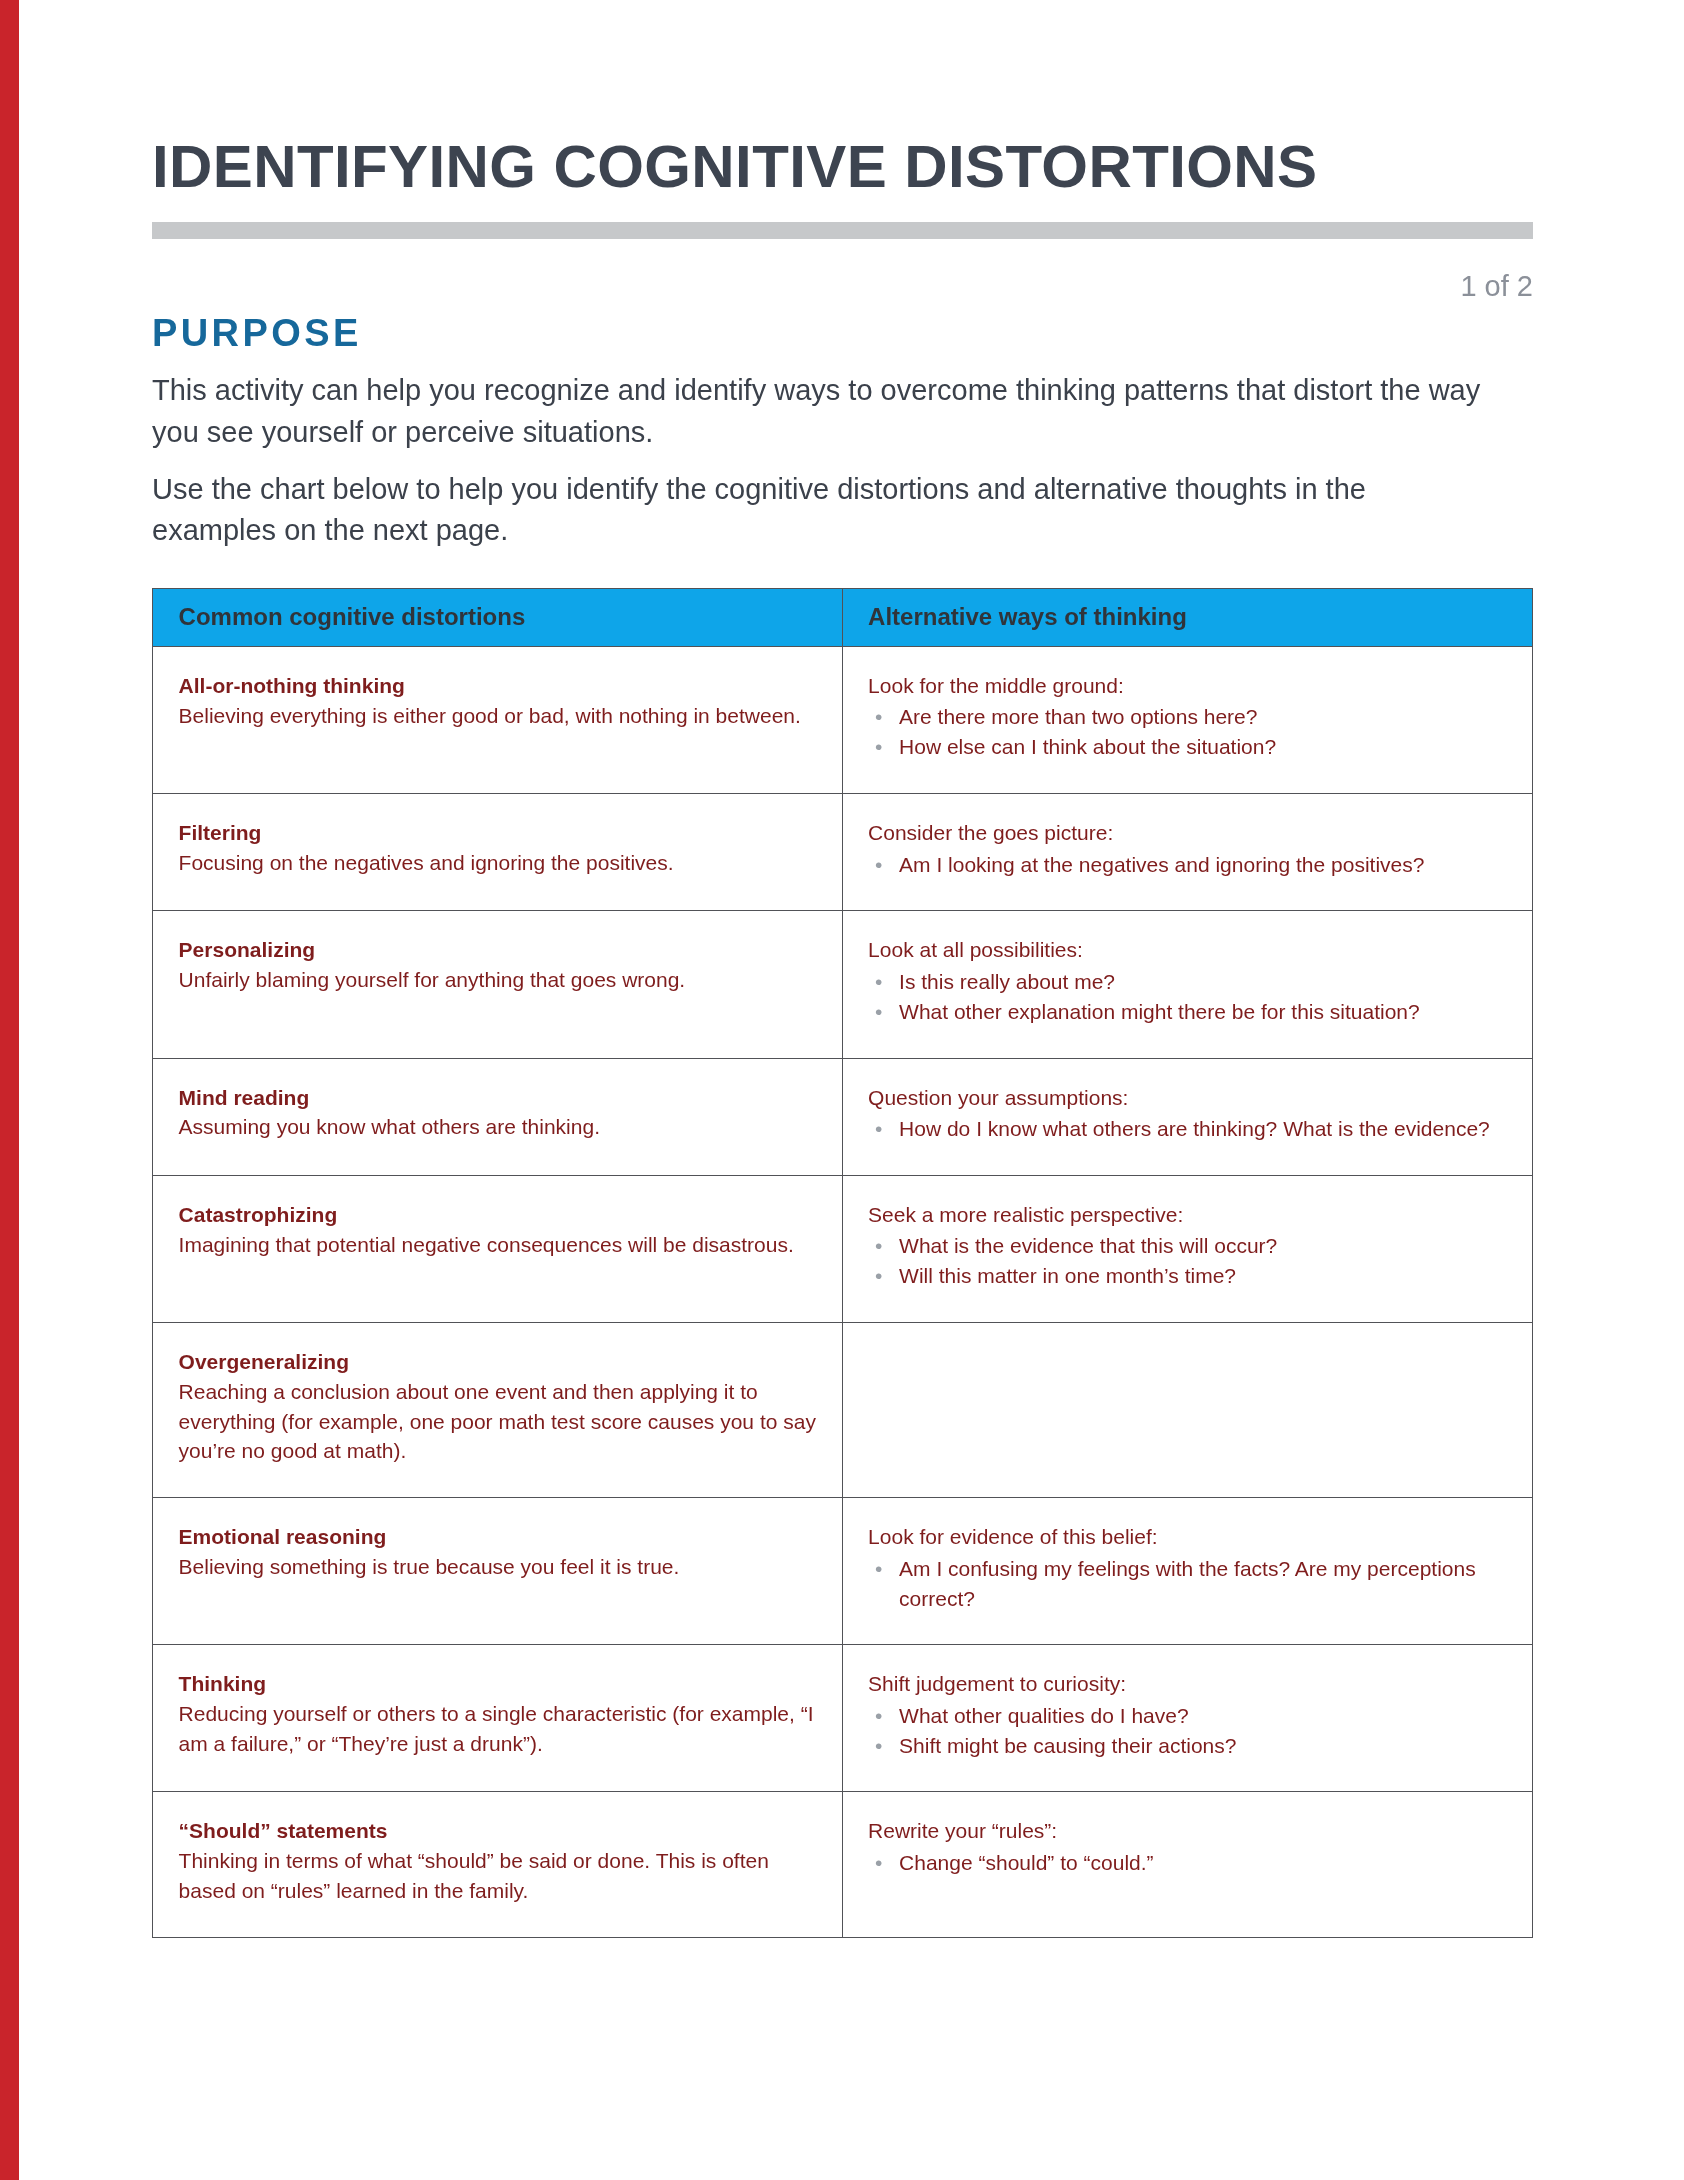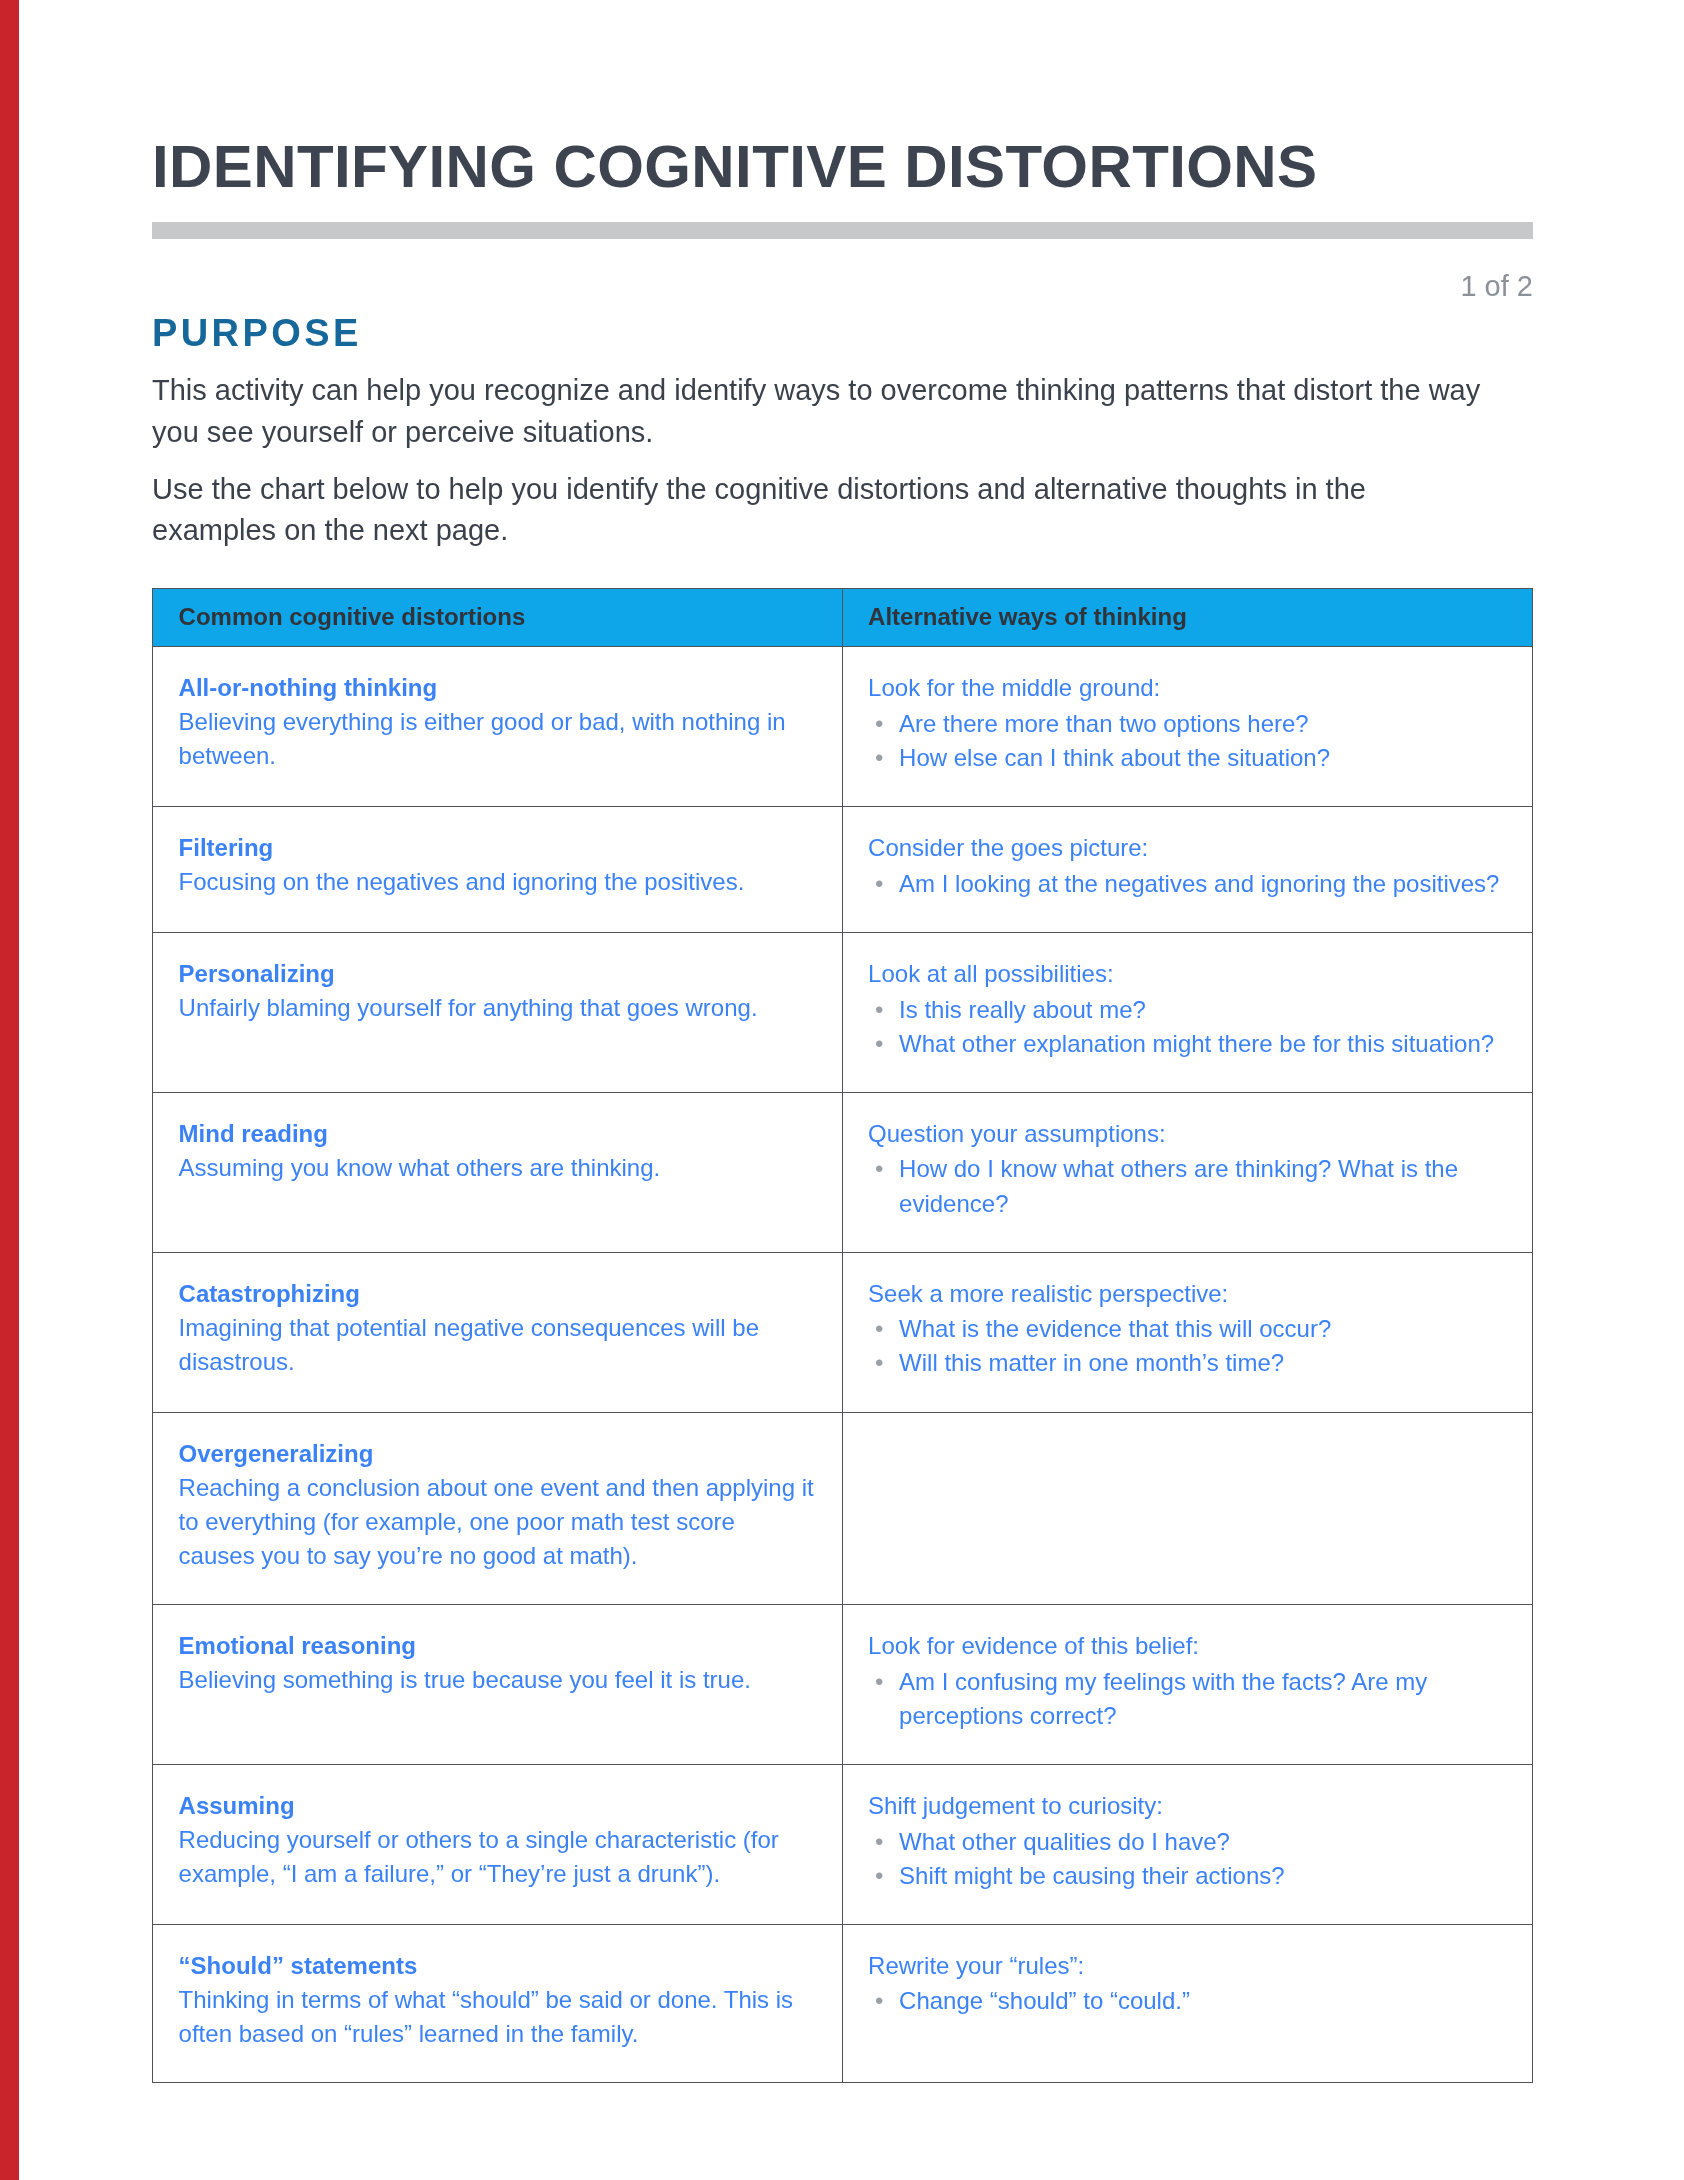--- a/index.html
+++ b/index.html
@@ -60,21 +60,21 @@
     width:50%;
     font-size:24px; font-weight:bold; color:#30343a;
     padding:13.6px 25.6px 15.3px 25.6px;
   }
   .t-hcell.first { border-right:1.7px solid #515257; }
   .t-row { display:flex; background:#ffffff; }
   .t-row + .t-row { border-top:1.7px solid #515257; }
   .t-cell {
     width:50%;
     padding:24px 25.6px 31px 25.6px;
-    font-size:24px; line-height:1.42; color:#3b82f6;
+    font-size:21px; line-height:1.42; color:#7f1d1d;
   }
   .t-left { border-right:1.7px solid #515257; }
   .term { font-weight:bold; }
   .alt-intro {}
   ul.bullets { list-style:none; margin-top:1.7px; }
   ul.bullets li { position:relative; padding-left:31px; }
   ul.bullets li::before {
     content:"\2022";
     position:absolute; left:6.8px; top:0;
     color:#9aa0a7;
@@ -179,21 +179,21 @@
           </div>
           <div class="t-cell t-right">
             <div class="alt-intro">Look for evidence of this belief:</div>
             <ul class="bullets">
               <li>Am I confusing my feelings with the facts? Are my perceptions correct?</li>
             </ul>
           </div>
         </div>
         <div class="t-row">
           <div class="t-cell t-left">
-            <div class="term">Assuming</div>
+            <div class="term">Thinking</div>
             <div class="definition">Reducing yourself or others to a single characteristic (for example, “I am a failure,” or “They’re just a drunk”).</div>
           </div>
           <div class="t-cell t-right">
             <div class="alt-intro">Shift judgement to curiosity:</div>
             <ul class="bullets">
               <li>What other qualities do I have?</li>
               <li>Shift might be causing their actions?</li>
             </ul>
           </div>
         </div>

